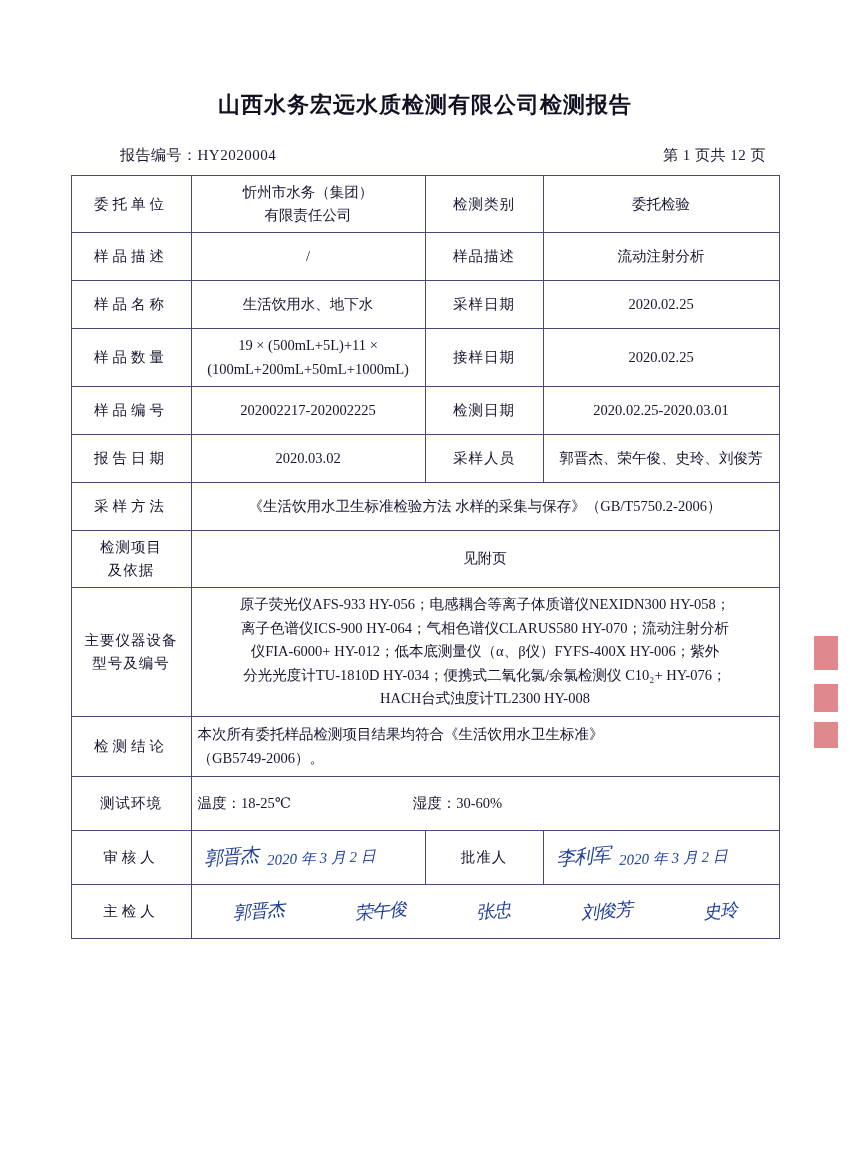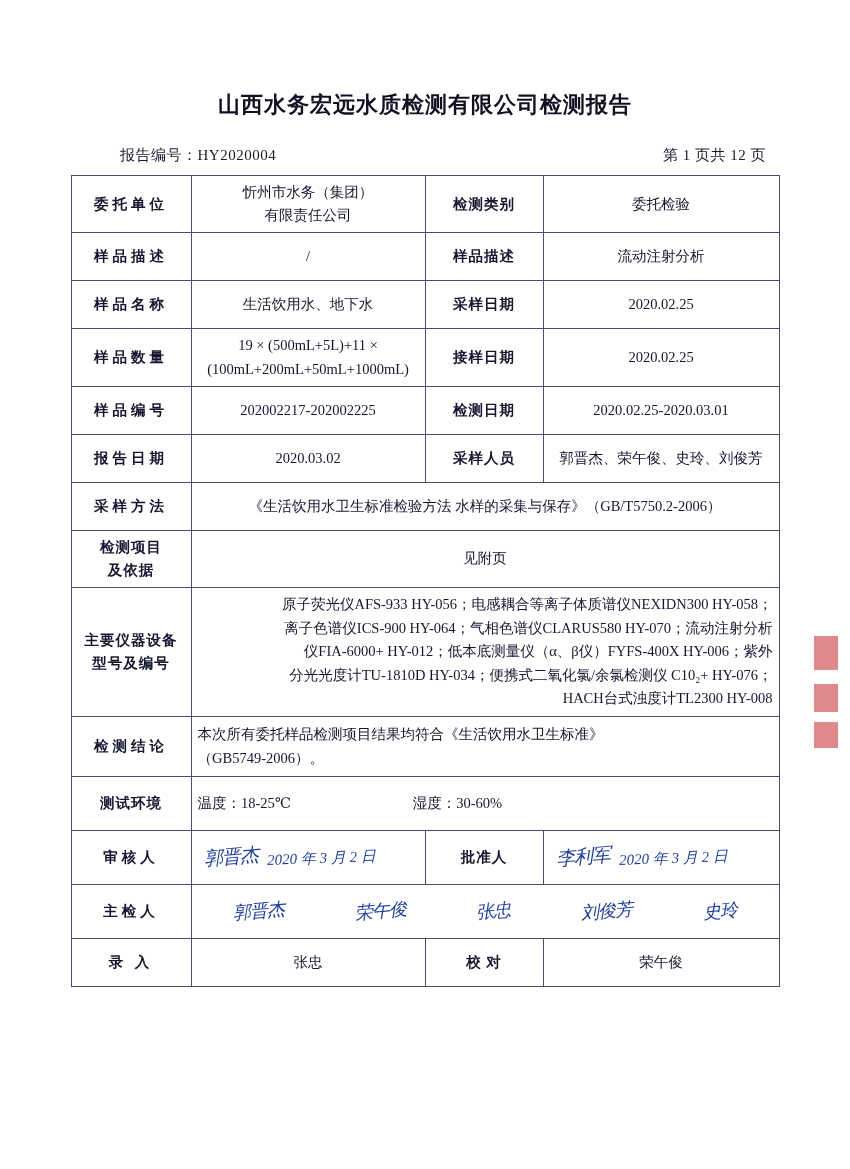--- a/index.html
+++ b/index.html
@@ -53,38 +53,37 @@
     border: 1px solid #4a4a7a;
     font-size: 14.5px;
     padding: 5px 6px;
     vertical-align: middle;
     color: #161630;
   }
   td.label {
     text-align: center;
     letter-spacing: 4px;
     width: 120px;
-    font-weight: bold;
   }
   td.label.tight {
     letter-spacing: 1px;
   }
   td.val-center {
     text-align: center;
   }
   .cell-two-line {
     line-height: 1.6;
     text-align: center;
   }
   .row-h-lg { height: 54px; }
   .row-h-md { height: 48px; }
   .instr-cell {
     font-size: 13.2px;
     line-height: 1.62;
-    text-align: right;
+    text-align: center;
     padding: 6px 8px 6px 10px;
   }
   .concl-cell {
     font-size: 14px;
     line-height: 1.7;
     text-align: left;
     padding: 6px 8px 6px 10px;
   }
   .env-cell {
     text-align: left;
@@ -277,26 +276,20 @@
           <div class="inspectors">
             <span class="sig">郭晋杰</span>
             <span class="sig">荣午俊</span>
             <span class="sig">张忠</span>
             <span class="sig">刘俊芳</span>
             <span class="sig">史玲</span>
           </div>
         </td>
       </tr>
 
-      <tr class="row-h-md">
-        <td class="label">录  入</td>
-        <td class="val-center">张忠</td>
-        <td class="label tight">校  对</td>
-        <td class="val-center">荣午俊</td>
-      </tr>
     </tbody>
   </table>
 
   <div class="stamp-mark" style="top:636px; height:34px;"></div>
   <div class="stamp-mark" style="top:684px; height:28px;"></div>
   <div class="stamp-mark" style="top:722px; height:26px;"></div>
 
 </div>
 
 </body></html>

